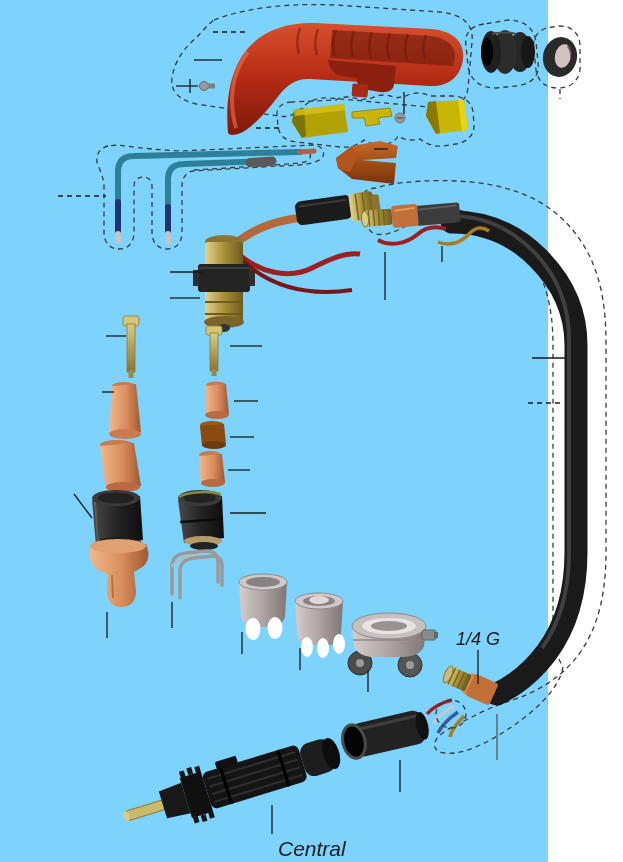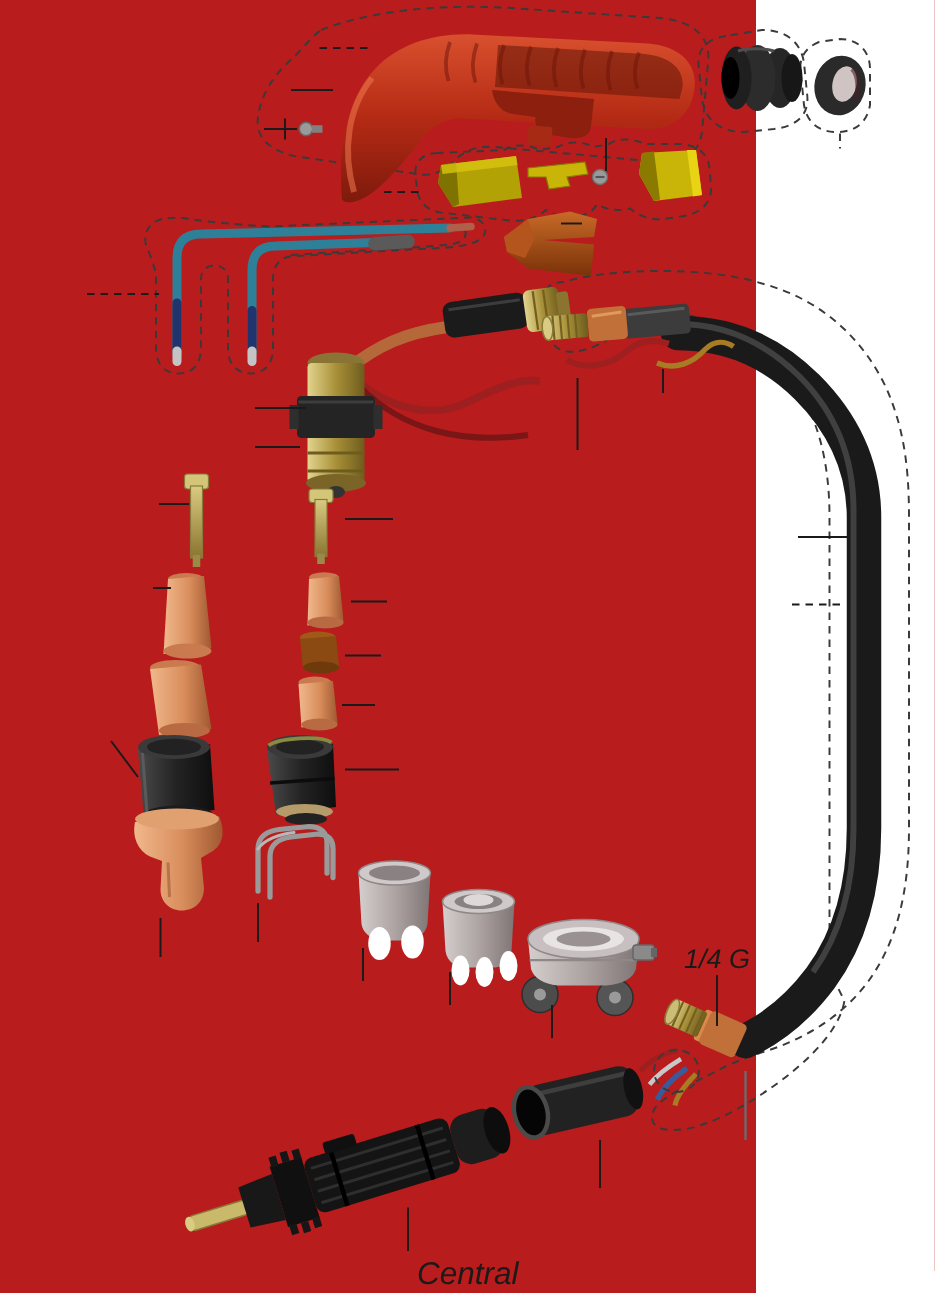--- a/index.html
+++ b/index.html
@@ -1,17 +1,17 @@
 <!DOCTYPE html>
 <html><head>
 <meta charset="utf-8">
 <style>
   html,body{margin:0;padding:0;background:#ffffff;}
   body{width:623px;height:862px;overflow:hidden;font-family:"Liberation Sans",sans-serif;}
-  #stage{width:504px;height:862px;position:relative;background:#b91c1c;}
+  #stage{width:548px;height:862px;position:relative;background:#7dd3fc;}
   svg{display:block;}
   .outline{fill:none;stroke:#3a3a3a;stroke-width:1.3;stroke-dasharray:5 4;}
   .leader{stroke:#1a1a1a;stroke-width:1.3;fill:none;}
   .leader-dash{stroke:#1a1a1a;stroke-width:1.3;fill:none;stroke-dasharray:5 4;}
   .leader-gray{stroke:#6a6a6a;stroke-width:1.6;fill:none;}
   .lbl{font:italic 18px "Liberation Sans",sans-serif;fill:#1a1a1a;}
   .lbl-lg{font:italic 21px "Liberation Sans",sans-serif;fill:#1a1a1a;}
 </style>
 </head>
 <body>

